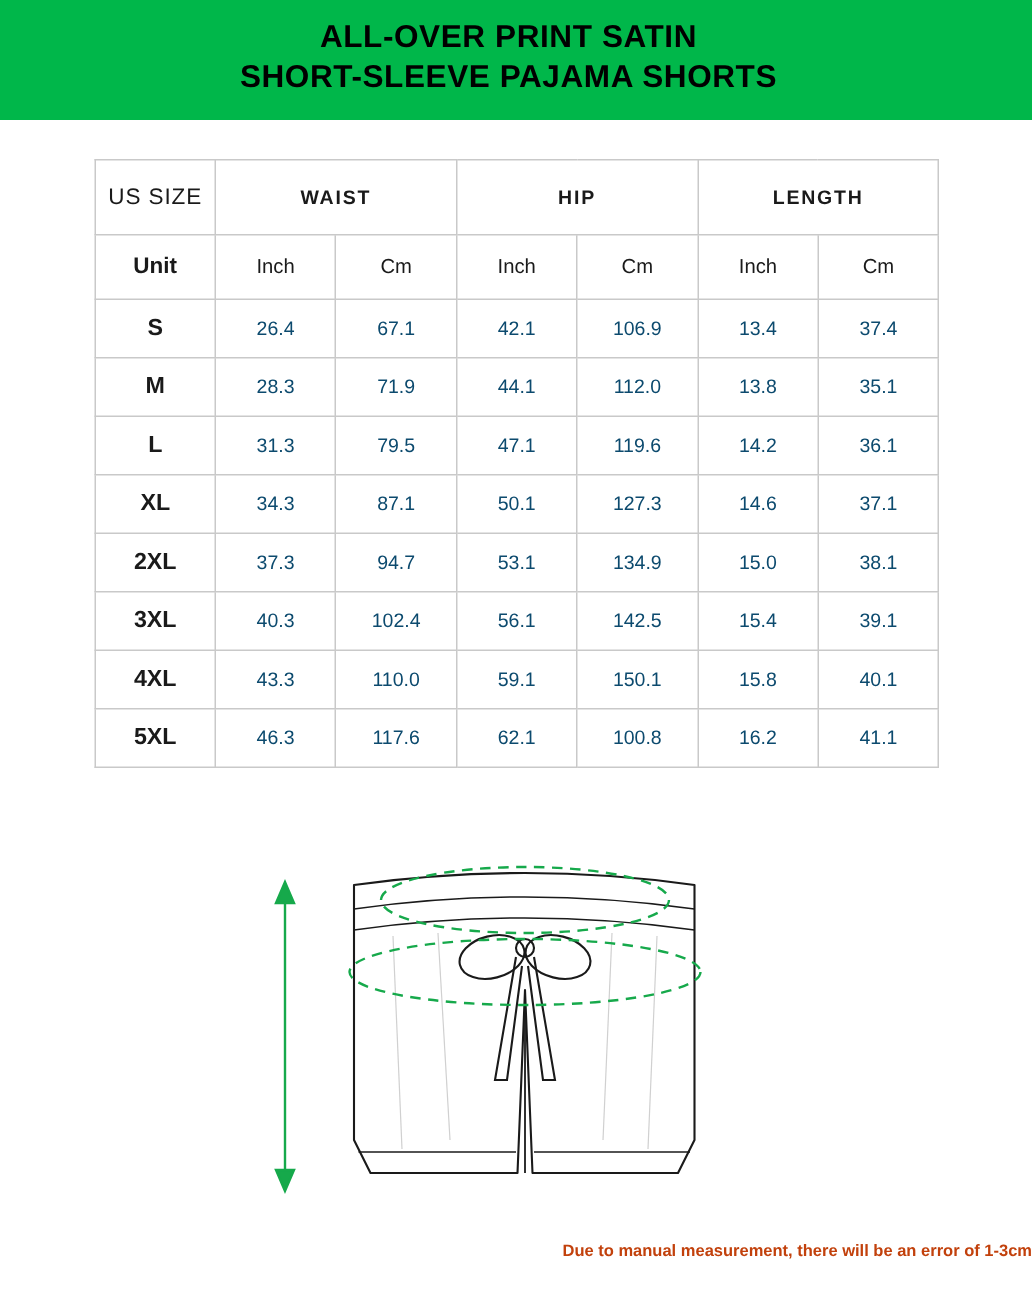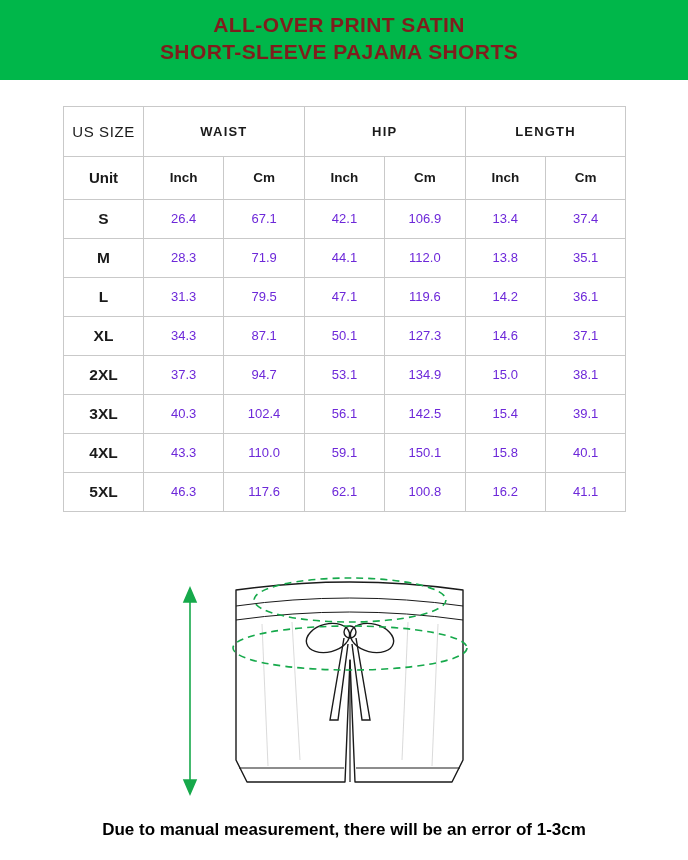--- a/index.html
+++ b/index.html
@@ -14,21 +14,21 @@
   .page {
     position: relative;
     width: 688px;
     height: 860px;
     overflow: hidden;
   }
 
   
   .header {
     background: #00b74a;
-    color: #7f1d1d;
+    color: #000000;
     text-align: center;
     padding: 12px 10px 14px 0;
   }
   .header .line {
     font-size: 21px;
     font-weight: bold;
     letter-spacing: 0.4px;
     line-height: 1.28;
   }
 
@@ -60,54 +60,54 @@
     letter-spacing: 0.6px;
     height: 50px;
   }
   table.size-table td.unit-label {
     font-size: 15px;
     font-weight: bold;
     height: 43px;
   }
   table.size-table td.unit-cell {
     font-size: 13.5px;
-    font-weight: bold;
+    font-weight: normal;
     height: 43px;
   }
   table.size-table td.size-label {
     font-size: 15.5px;
     font-weight: bold;
     height: 39px;
   }
   table.size-table td.value {
     font-size: 13px;
     height: 39px;
-    color: #6d28d9;
+    color: #0c4a6e;
   }
   col.c-size { width: 80px; }
   col.c-val  { width: 80.4px; }
 
   
   .diagram {
     position: relative;
     width: 688px;
     height: 300px;
     margin-top: 8px;
   }
   .diagram svg { display: block; }
 
   
   .footer {
     position: absolute;
     left: 0;
     right: 0;
     bottom: 20px;
-    text-align: center;
-    color: #000000;
-    font-size: 17px;
+    text-align: right;
+    color: #c2410c;
+    font-size: 11px;
     font-weight: bold;
   }
 </style>
 </head>
 <body>
 
 <div class="page">
 
   <div class="header">
     <div class="line">ALL-OVER PRINT SATIN</div>

